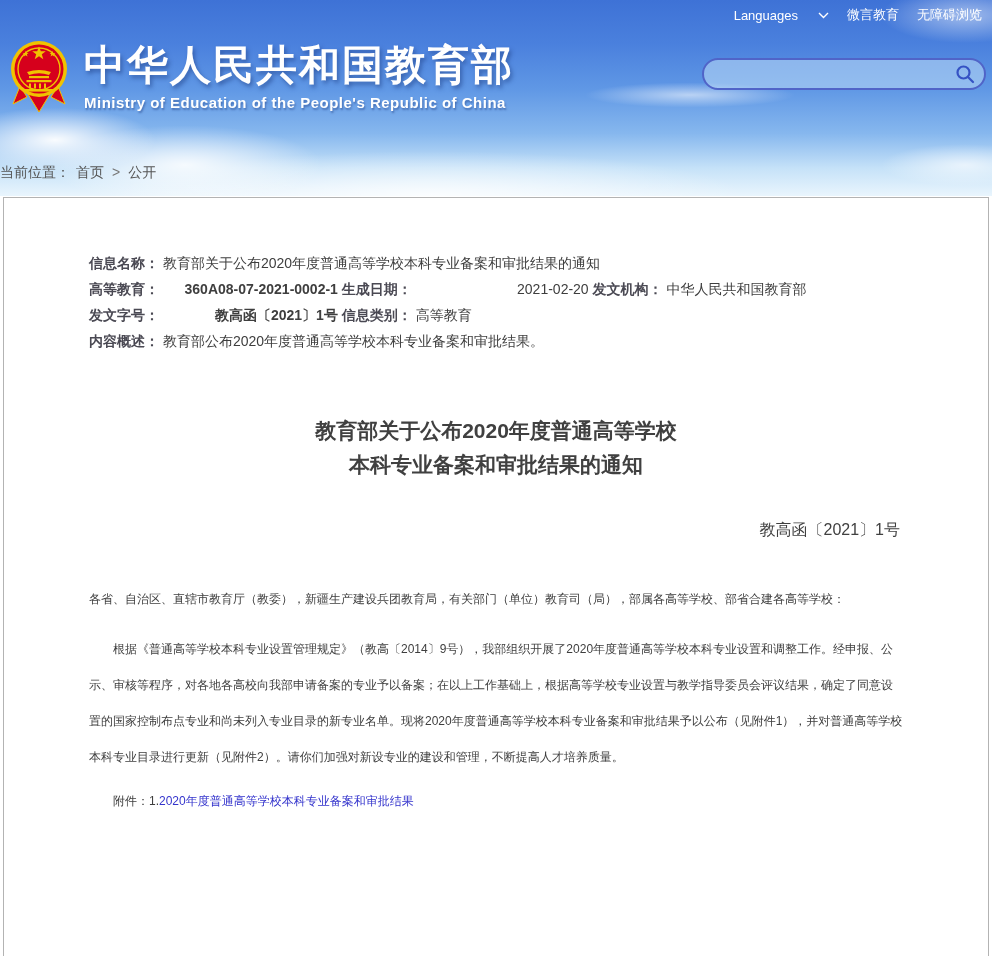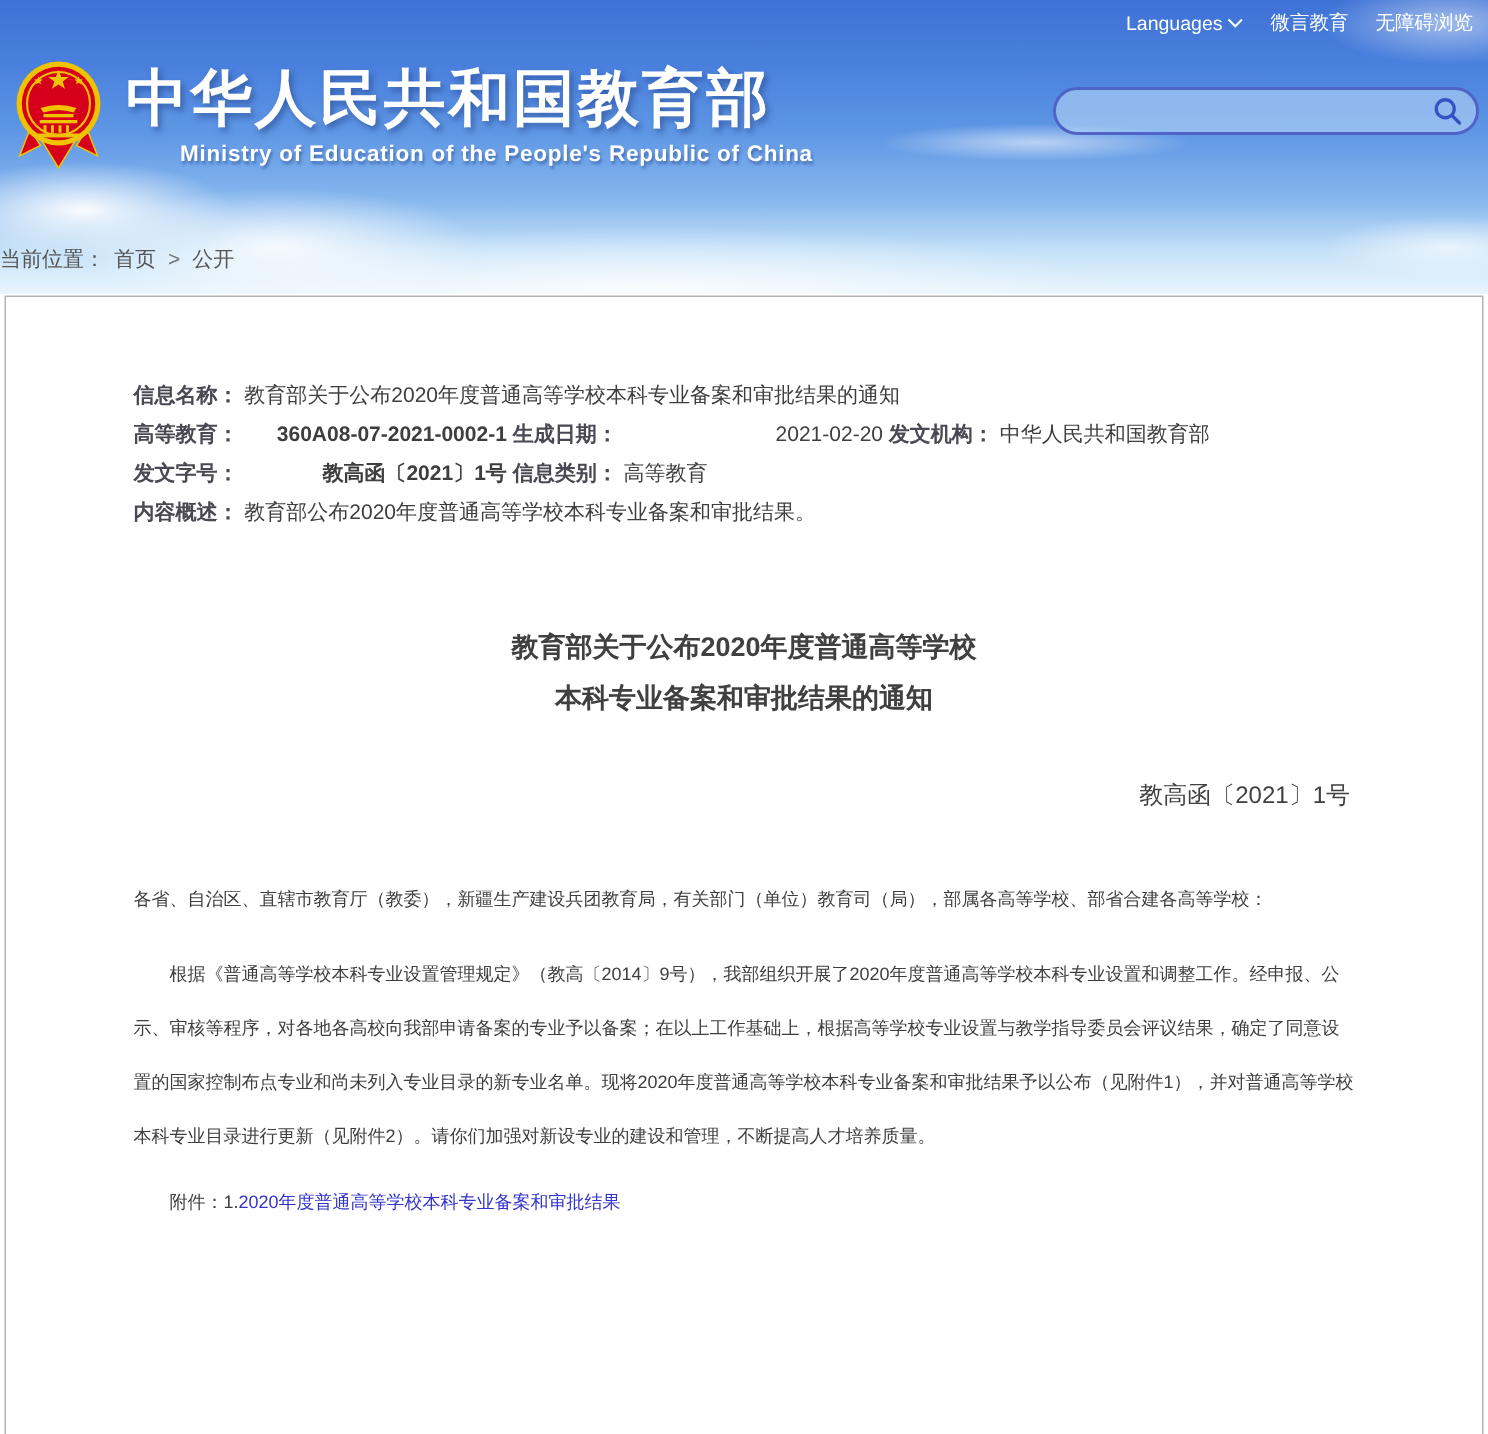--- a/index.html
+++ b/index.html
@@ -13,28 +13,28 @@
       radial-gradient(ellipse 150px 18px at 690px 95px, rgba(255,255,255,.55), rgba(255,255,255,0) 70%),
       radial-gradient(ellipse 120px 40px at 965px 15px, rgba(255,255,255,.5), rgba(255,255,255,0) 70%),
       radial-gradient(ellipse 120px 30px at 965px 165px, rgba(255,255,255,.65), rgba(255,255,255,0) 70%),
       radial-gradient(ellipse 140px 45px at 55px 140px, rgba(255,255,255,.95), rgba(255,255,255,0) 72%),
       radial-gradient(ellipse 190px 55px at 185px 165px, rgba(255,255,255,.85), rgba(255,255,255,0) 72%),
       radial-gradient(ellipse 420px 60px at 430px 196px, rgba(255,255,255,.8), rgba(255,255,255,0) 75%),
       linear-gradient(180deg,#3e72d6 0%, #4a80dd 22%, #5f97e5 45%, #86b7ee 68%, #c6e2f8 86%, #e9f5fd 100%);
   }
   .topbar{ position:absolute; top:6px; right:10px; display:flex; align-items:center;
     gap:18px; color:#fff; font-size:13px; }
-  .topbar-item{ display:flex; align-items:center; gap:3px; cursor:pointer; white-space:nowrap; }
+  .topbar-item{ display:flex; align-items:center; gap:20px; cursor:pointer; white-space:nowrap; }
   .brand{ position:absolute; left:10px; top:38px; display:flex; align-items:flex-start; }
   .emblem{ width:58px; height:76px; }
   .brand-text{ margin-left:16px; padding-top:4px; }
   .site-title{ color:#fff; font-size:41px; font-weight:bold; letter-spacing:2px; line-height:46px;
     text-shadow:2px 3px 4px rgba(30,60,130,.55); }
   .site-subtitle{ color:#fff; font-size:15px; font-weight:bold; margin-top:6px; letter-spacing:.5px;
-    text-shadow:1px 2px 2px rgba(30,60,130,.5);margin-left:36px; }
+    text-shadow:1px 2px 2px rgba(30,60,130,.5); }
   .search-pill{ position:absolute; right:6px; top:58px; width:284px; height:32px;
     border:2px solid #5064c8; border-radius:16px;
     background:rgba(190,220,248,.55); display:flex; align-items:center; }
   .search-input{ flex:1; height:26px; border:none; outline:none; background:transparent;
     padding:0 8px 0 14px; font-size:14px; color:#234; }
   .search-btn{ width:30px; height:28px; border:none; background:transparent; cursor:pointer;
     display:flex; align-items:center; justify-content:center; padding-right:8px; }
   .breadcrumb{ position:absolute; left:0; top:164px; font-size:14px; color:#555; }
   .breadcrumb a{ color:#555; text-decoration:none; margin:0 6px; }
   .crumb-sep{ color:#777; margin:0 2px; }
@@ -42,21 +42,21 @@
   
   .content-panel{ position:absolute; left:3px; top:197px; width:986px; height:770px;
     background:#fff; border:1px solid #b3b3b3; }
 
   .meta{ margin:52px 0 0 85px; font-size:14px; line-height:26px; white-space:nowrap; }
   .lbl{ font-weight:bold; color:#4a4953; }
   .val{ color:#3e3e3e;text-align:right; }
   .w175{ display:inline-block; width:175px;font-weight:bold; }
   .w173{ display:inline-block; width:173px; }
 
-  .doc-title{ margin-top:60px; text-align:center; font-size:18px; font-weight:bold;
+  .doc-title{ margin-top:60px; text-align:center; font-size:21px; font-weight:bold;
     color:#404040; line-height:34px; }
   .doc-no{ margin-top:38px; padding-right:88px; text-align:right; font-size:16px; color:#404040; }
 
   .body-text{ font-size:12px; line-height:36px; color:#3e3e3e; margin-left:85px; margin-right:85px; }
   .salutation{ margin-top:40px; }
   .main-para{ margin-top:14px; text-indent:2em; }
   .attach-line1{ margin-top:8px; padding-left:2em; }
   .attach-line2{ margin-top:28px; padding-left:80px; }
   .doc-link{ color:#3333cc; text-decoration:none; cursor:pointer; }
 </style>

